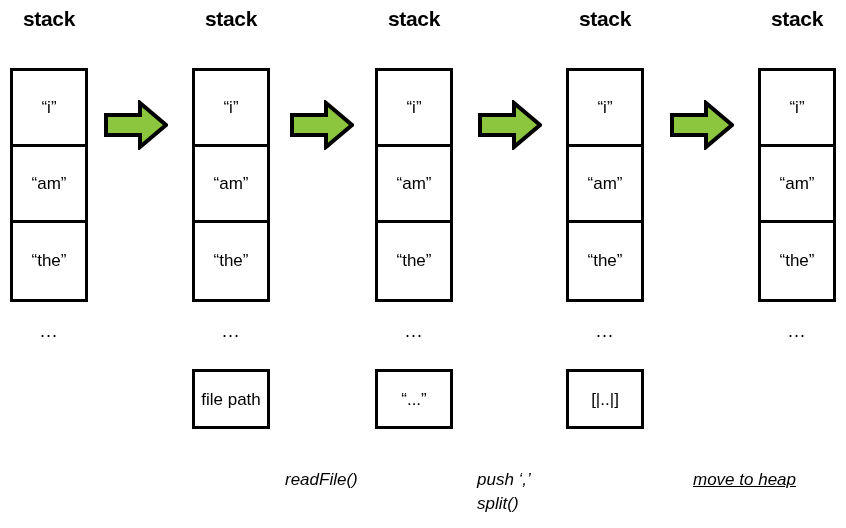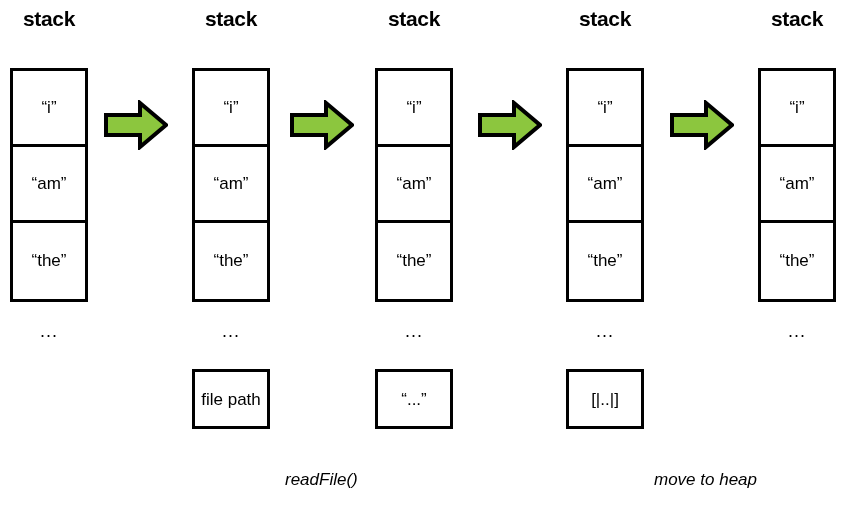--- a/index.html
+++ b/index.html
@@ -174,15 +174,17 @@
 
   <div class="col-title" style="left:737px;">stack</div>
   <div class="stack" style="left:758px;">
     <div class="stack-cell">“i”</div>
     <div class="stack-cell">“am”</div>
     <div class="stack-cell">“the”</div>
   </div>
   <div class="stack-dots" style="left:758px;">...</div>
 
   <div class="caption" style="left:285px;">readFile()</div>
-  <div class="caption" style="left:654px;">move to heap</div>
+  <div class="caption" style="left:477px;">push ‘,’
+split()</div>
+  <div class="caption" style="left:693px;text-decoration:underline;">move to heap</div>
 
 </div>
 
 </body></html>

